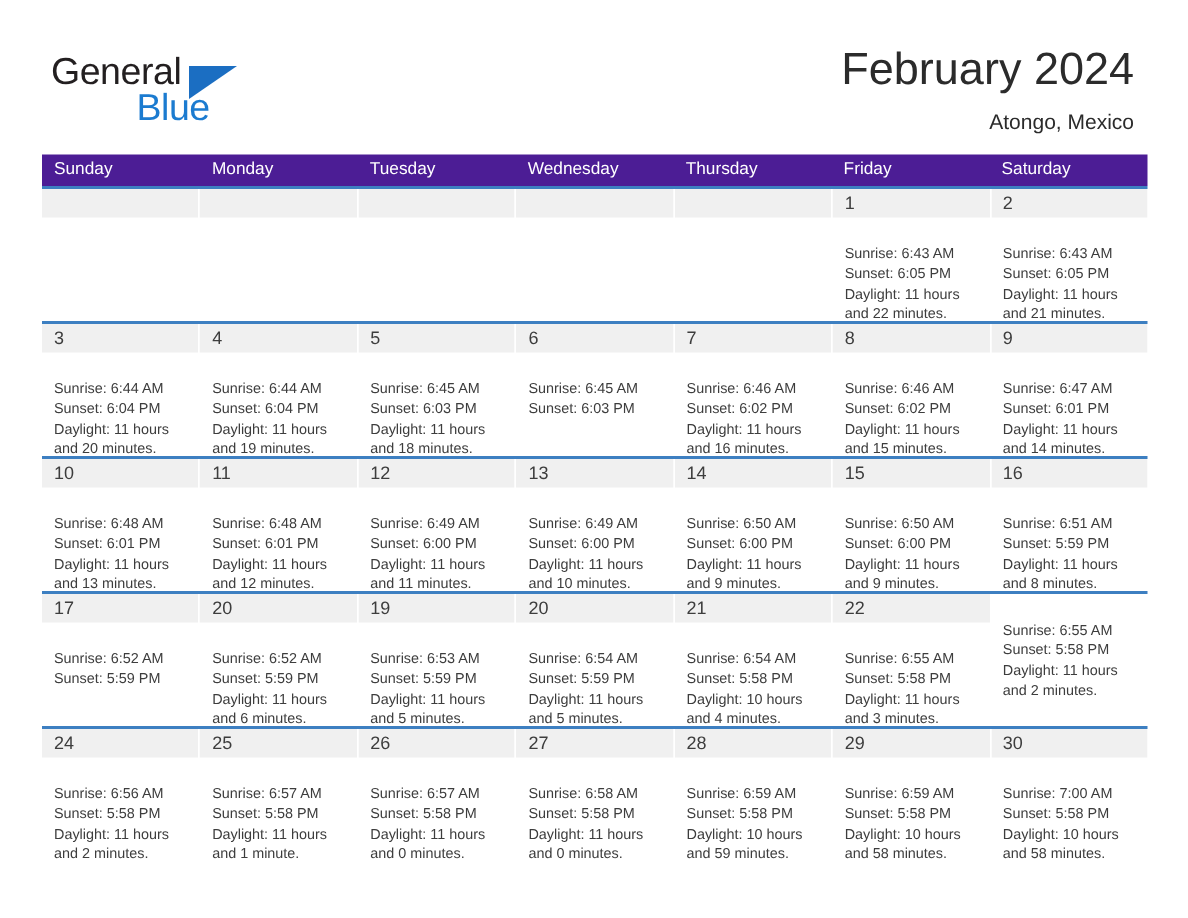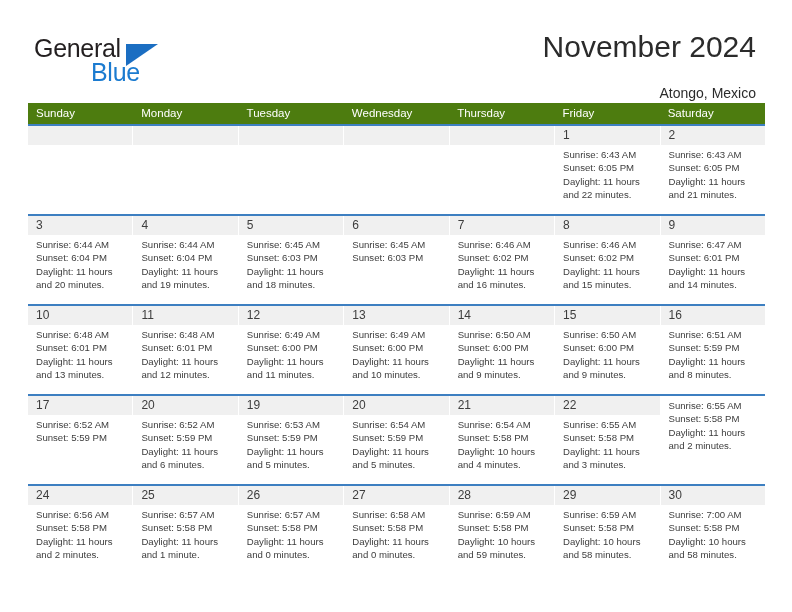--- a/index.html
+++ b/index.html
@@ -73,34 +73,34 @@
     font-size: 30px;
     color: #2b2b2b;
     line-height: 34px;
     white-space: nowrap;
     font-weight: normal;
   }
   .cal-subtitle {
     font-size: 14px;
     color: #2b2b2b;
     line-height: 20px;
-    margin-top: 19px;
+    margin-top: 7px;
     white-space: nowrap;
   }
 
   
   .calendar {
     position: absolute;
     left: 28px;
     top: 103px;
     width: 737px;
   }
   .weekdays {
     display: flex;
-    background: #4d7c0f;
+    background: #4c1d95;
     height: 21px;
   }
   .weekday {
     flex: 1 1 0;
     color: #ffffff;
     font-size: 11.5px;
     line-height: 21px;
     padding-left: 8px;
     box-sizing: border-box;
     white-space: nowrap;
@@ -131,21 +131,21 @@
     font-size: 12px;
     line-height: 19px;
     color: #3d3d3d;
     padding-left: 8px;
     box-sizing: border-box;
   }
   .day-cell.empty .day-number {
     background: #f0f0f0;
   }
   .day-info {
-    padding: 3px 6px 0 8px;
+    padding: 18px 6px 0 8px;
     font-size: 9.6px;
     line-height: 13.3px;
     color: #3d3d3d;
   }
   .day-info div {
     white-space: nowrap;
   }
   .day-info .daylight {
     white-space: normal;
   }
@@ -157,21 +157,21 @@
 
   <div class="header">
 
     <div class="logo">
       <span class="logo-general">General</span>
       <span class="logo-triangle"></span>
       <span class="logo-blue">Blue</span>
     </div>
 
     <div class="title-block">
-      <div class="cal-title">November 2024</div>
+      <div class="cal-title">February 2024</div>
       <div class="cal-subtitle">Atongo, Mexico</div>
     </div>
 
   </div>
 
   <div class="calendar">
 
     <div class="weekdays">
       <div class="weekday">Sunday</div>
       <div class="weekday">Monday</div>

